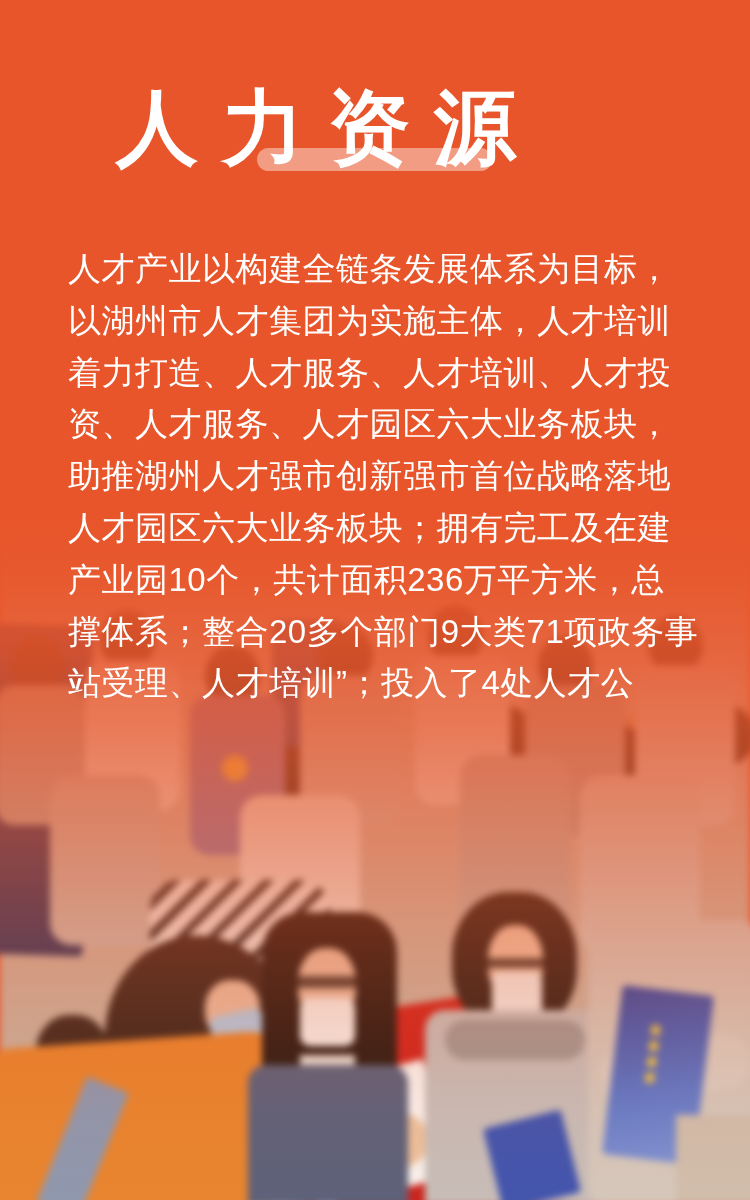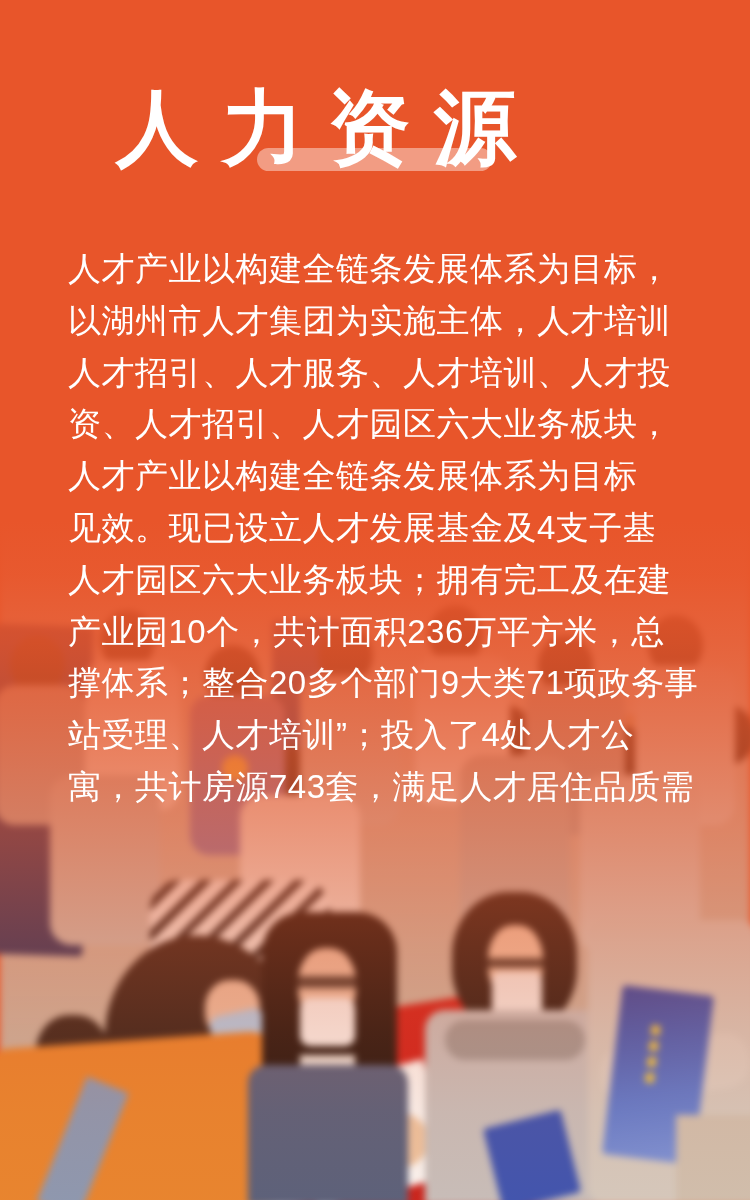--- a/index.html
+++ b/index.html
@@ -145,24 +145,22 @@
   </div>
 
   <div class="title-wrap">
     <div class="title-pill"></div>
     <h1 class="title">人力资源</h1>
   </div>
 
   <div class="body-text">
     <div>人才产业以构建全链条发展体系为目标，</div>
     <div>以湖州市人才集团为实施主体，人才培训</div>
-    <div>人才招引、人才服务、人才培训、人才投</div>
-    <div>资、人才招引、人才园区六大业务板块，</div>
-    <div>人才产业以构建全链条发展体系为目标</div>
-    <div>见效。现已设立人才发展基金及4支子基</div>
+    <div>着力打造、人才服务、人才培训、人才投</div>
+    <div>资、人才服务、人才园区六大业务板块，</div>
+    <div>助推湖州人才强市创新强市首位战略落地</div>
     <div>人才园区六大业务板块；拥有完工及在建</div>
     <div>产业园10个，共计面积236万平方米，总</div>
     <div>撑体系；整合20多个部门9大类71项政务事</div>
     <div>站受理、人才培训”；投入了4处人才公</div>
-    <div>寓，共计房源743套，满足人才居住品质需</div>
   </div>
 
 </div>
 
 </body></html>

